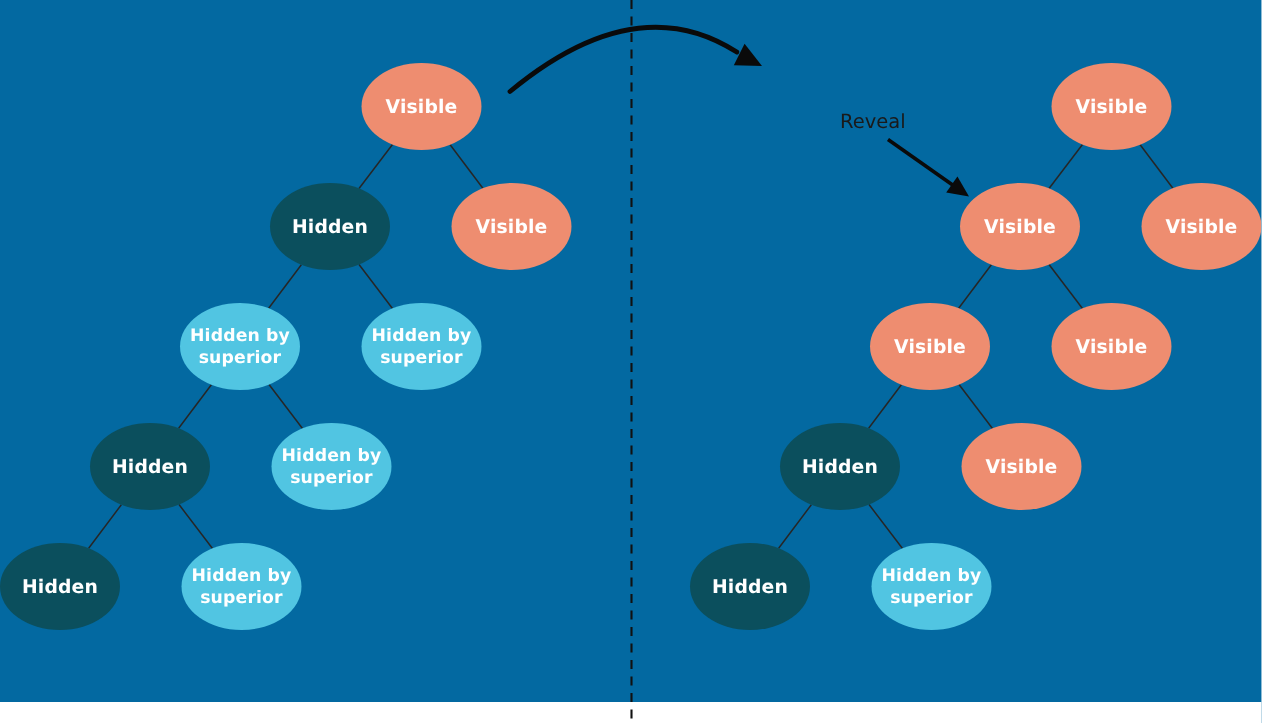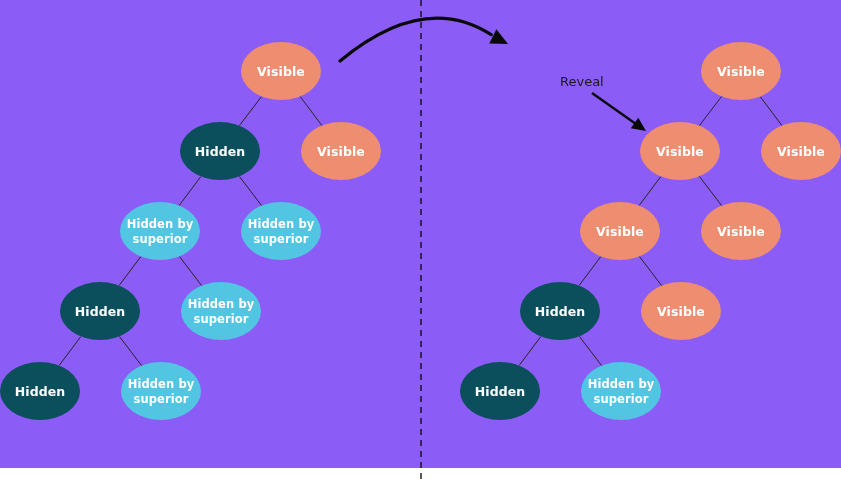--- a/index.html
+++ b/index.html
@@ -10,21 +10,21 @@
   body {
     width: 841px;
     height: 482px;
     overflow: hidden;
     font-family: "DejaVu Sans", sans-serif;
   }
   #diagram-root {
     position: relative;
     width: 841px;
     height: 468px;
-    background: #8b5cf6;
+    background: #0369a1;
   }
   #diagram-svg {
     position: absolute;
     top: 0;
     left: 0;
     width: 841px;
     height: 482px;
     display: block;
   }
   text.node-label {

